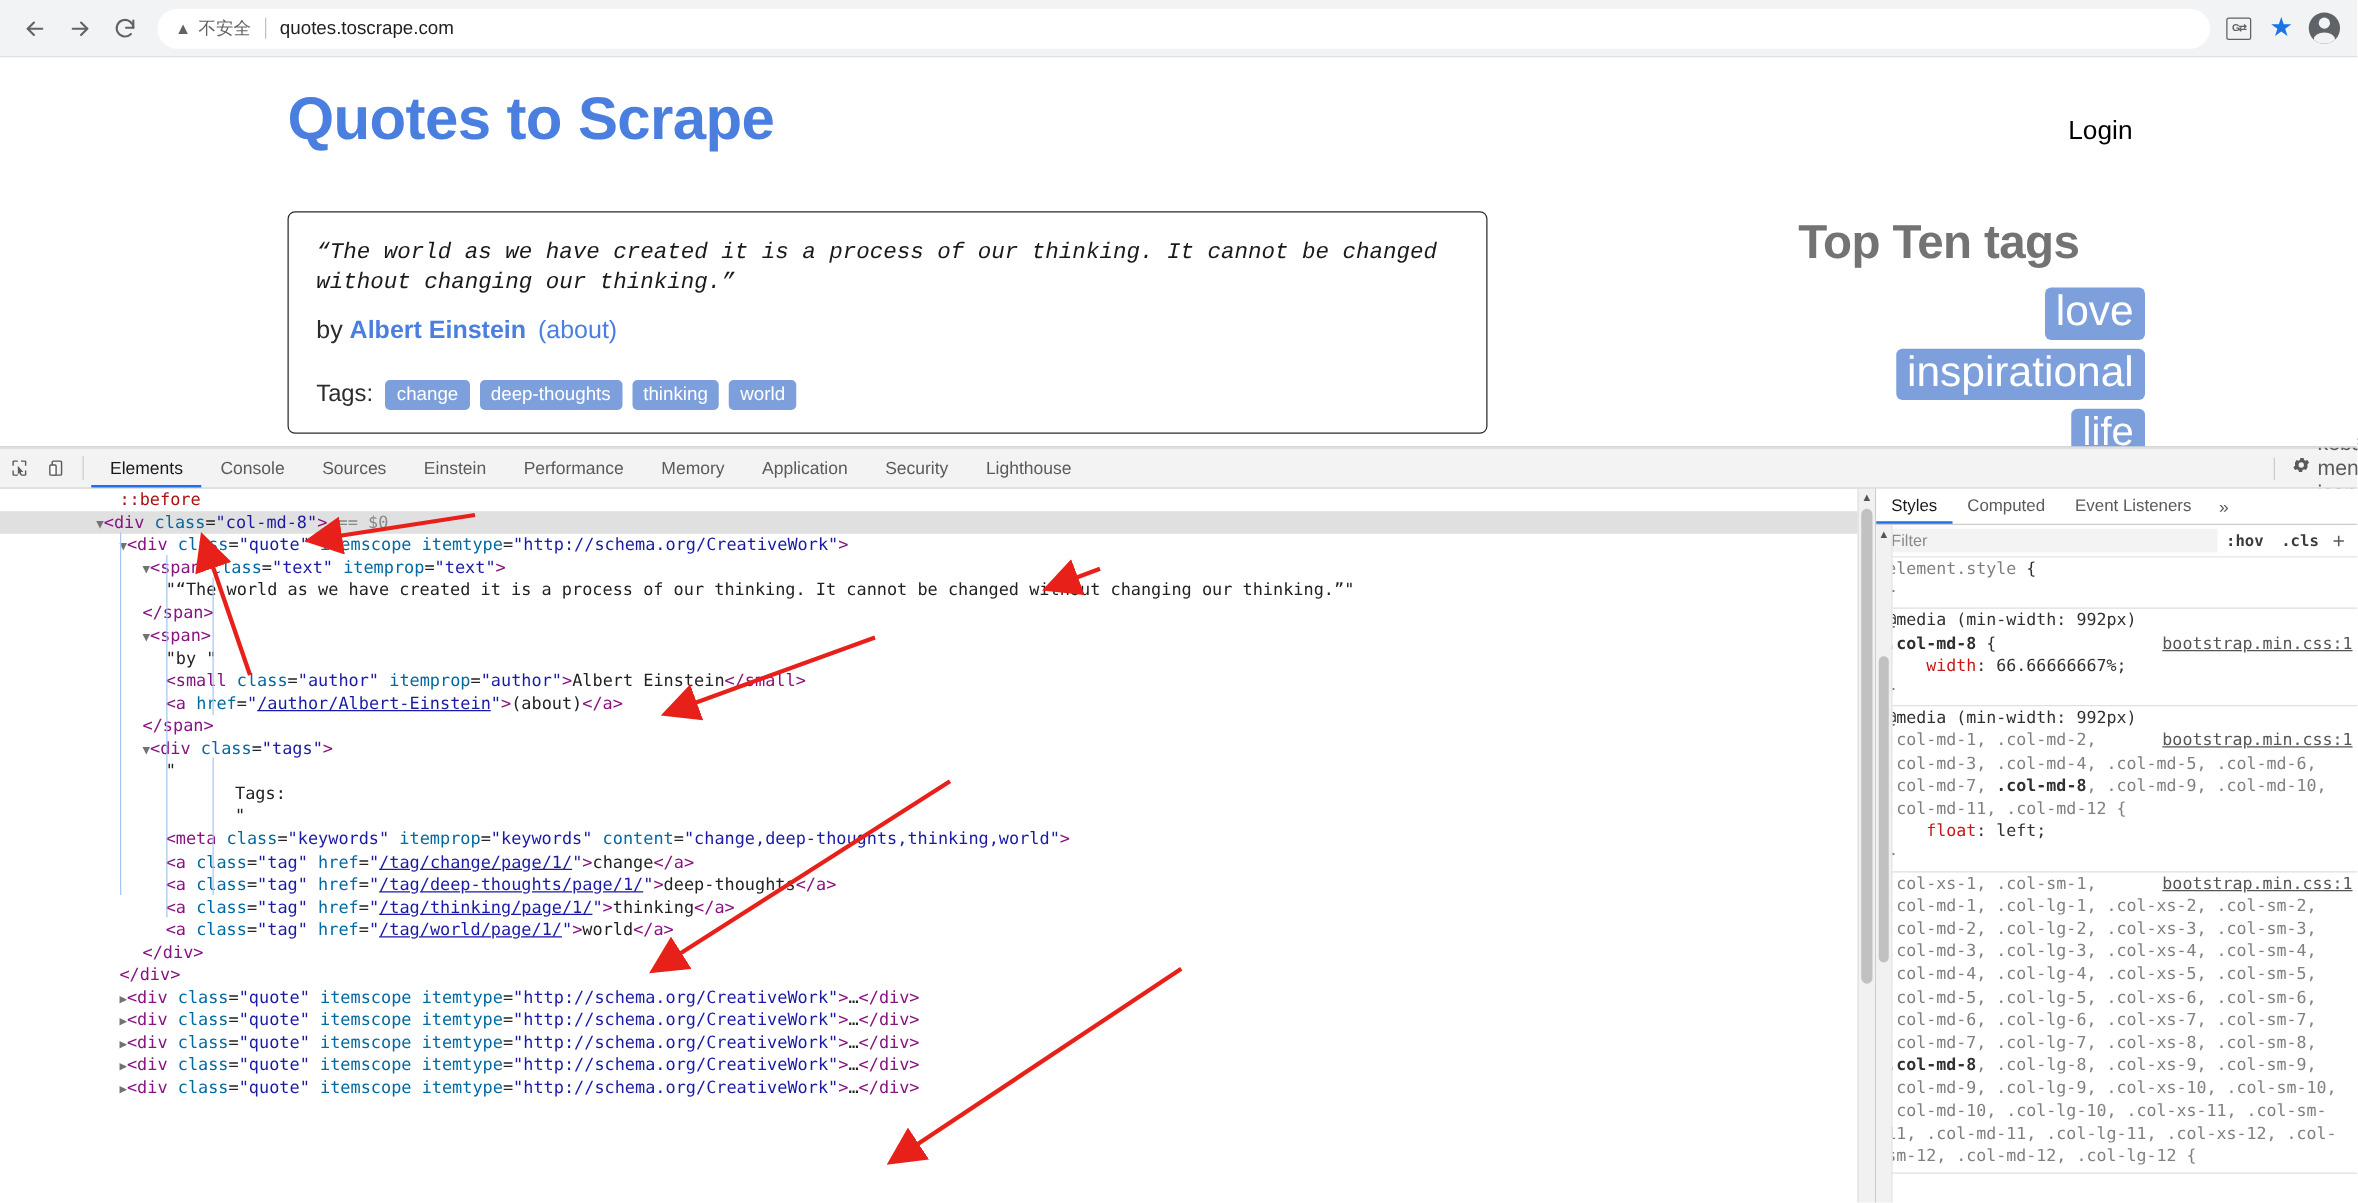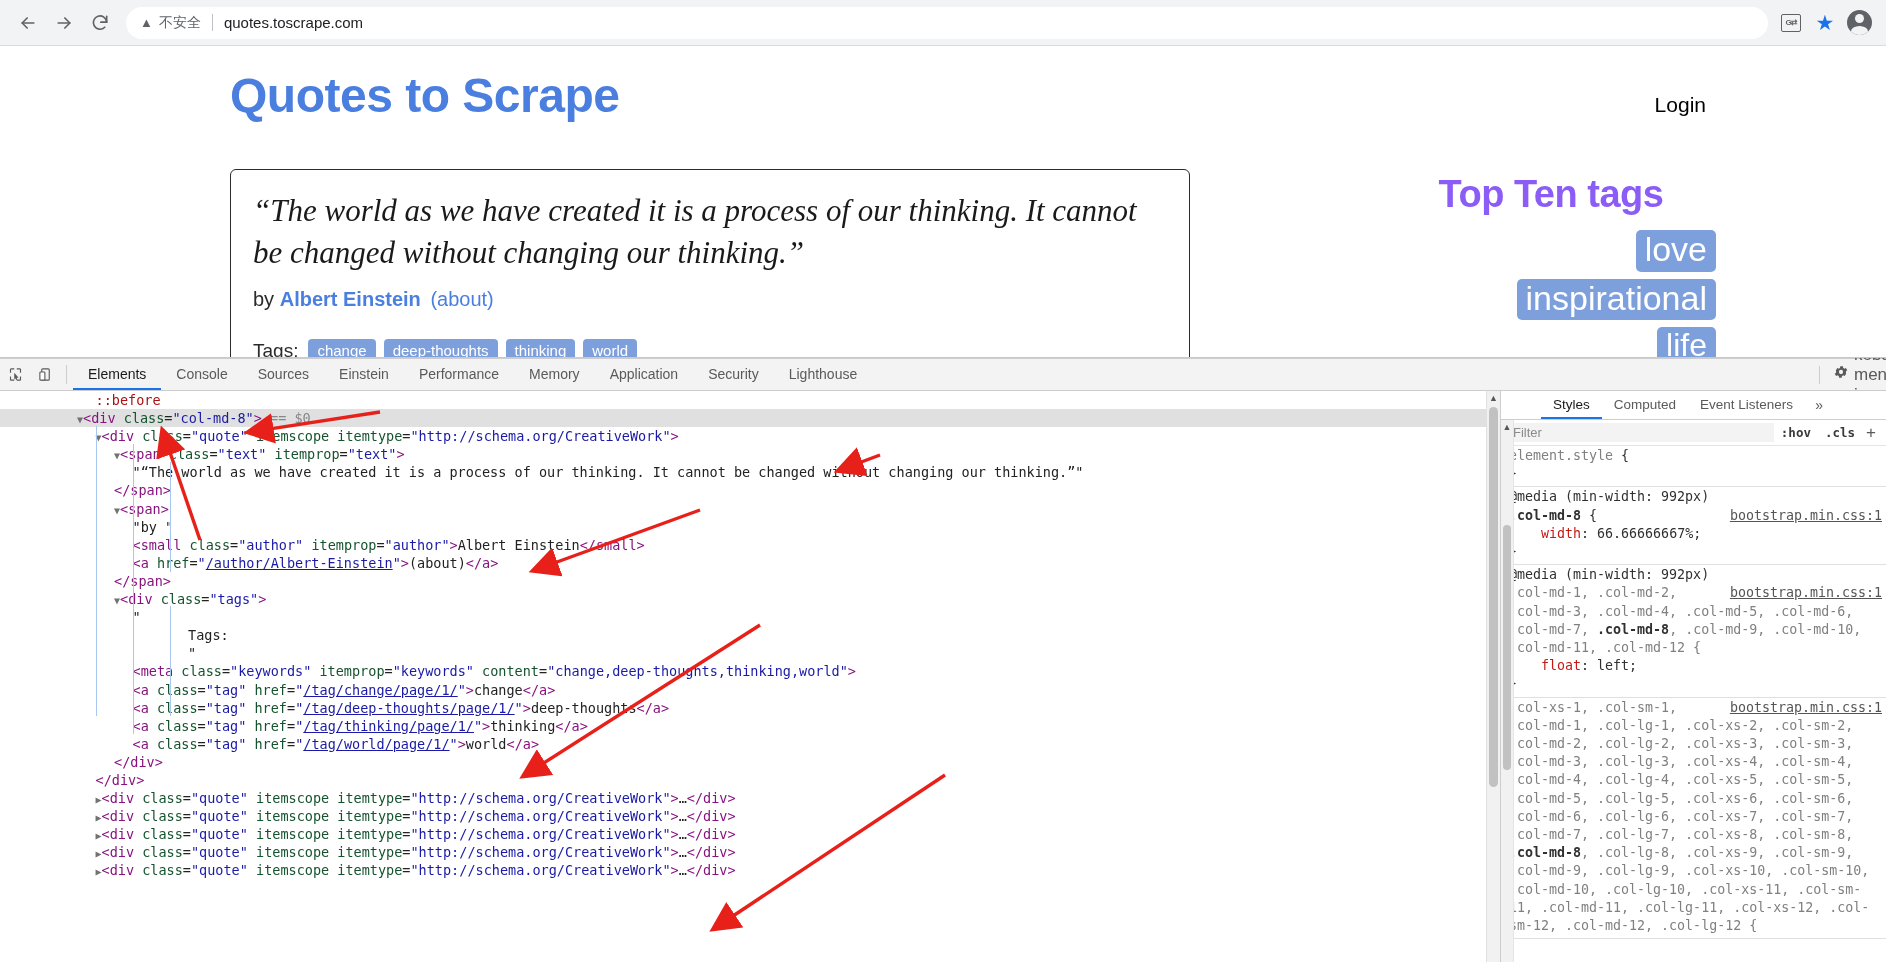--- a/index.html
+++ b/index.html
@@ -139,23 +139,23 @@
     align-items: flex-start;
   }
   #quotes-col { width: 960px; flex: 0 0 auto; }
   #quote-card {
     border: 1.5px solid #2b2b2b;
     border-radius: 6px;
     padding: 20px 22px 18px 22px;
     min-height: 150px;
   }
   #quote-text {
-    font-family: Liberation Serif, serif;
+    font-family: Liberation Mono, monospace;
     font-style: italic;
-    font-size: 31px;
+    font-size: 18px;
     line-height: 1.35;
     color: #1a1a1a;
     margin: 0 0 14px 0;
   }
   #quote-byline {
     font-size: 20px;
     color: #2b2b2b;
     margin-bottom: 28px;
   }
   #author-name { font-weight: 700; color: #4a7fe0; }
@@ -174,21 +174,21 @@
   #tags-col {
     margin-left: 196px;
     width: 330px;
     flex: 0 0 auto;
     text-align: right;
     padding-top: 4px;
   }
   #tags-heading {
     font-size: 38px;
     font-weight: 700;
-    color: #8b5cf6;
+    color: #737373;
     margin: 0 0 14px 0;
     text-align: center;
     letter-spacing: -0.5px;
   }
   #tagcloud { display: flex; flex-direction: column; align-items: flex-end; gap: 7px; }
   .cloud-tag {
     background: #7da0dd;
     color: #ffffff;
     text-decoration: none;
     border-radius: 5px;
@@ -250,21 +250,21 @@
     font-size: 13.5px;
     line-height: 18.1px;
     white-space: pre;
     padding-top: 0px;
     color: #222222;
   }
   .dom-line { height: 18.1px; padding-left: 0; position: relative; }
   .dom-line.selected { background: #e0e0e0; }
   .tw { color: #727272; font-size: 10px; }
   .tag { color: #881280; }
-  .attr { color: #14532d; text-align: center; }
+  .attr { color: #0369a1; text-align: center; }
   .val { color: #1a1aa6; }
   .txt { color: #222222; }
   .lnk { color: #1a1aa6; text-decoration: underline; }
   .pseudo { color: #a11; }
   .gold { color: #888; }
   #dom-dots {
     position: absolute; left: 2px; top: 16px;
     color: #777; font-size: 13px; letter-spacing: 1px;
   }
   .guide {
@@ -291,21 +291,20 @@
     flex-direction: column;
     background: #ffffff;
     position: relative;
   }
   #styles-tabbar {
     height: 29px;
     display: flex; align-items: stretch;
     border-bottom: 1px solid #cdcdcd;
     background: #ffffff;
     flex: 0 0 auto;
-    padding-left: 40px;
   }
   .styles-tab {
     padding: 0 12px; display:flex; align-items:center;
     font-size: 13.5px; color: #5a5a5a; white-space: nowrap;
     border-bottom: 2px solid transparent;
   }
   .styles-tab.active { color:#1a1a1a; border-bottom-color:#1a73e8; }
   #styles-overflow { padding: 0 10px; display:flex; align-items:center; color:#5a5a5a; font-size:14px; }
   #filter-row {
     height: 26px; display:flex; align-items:center;

